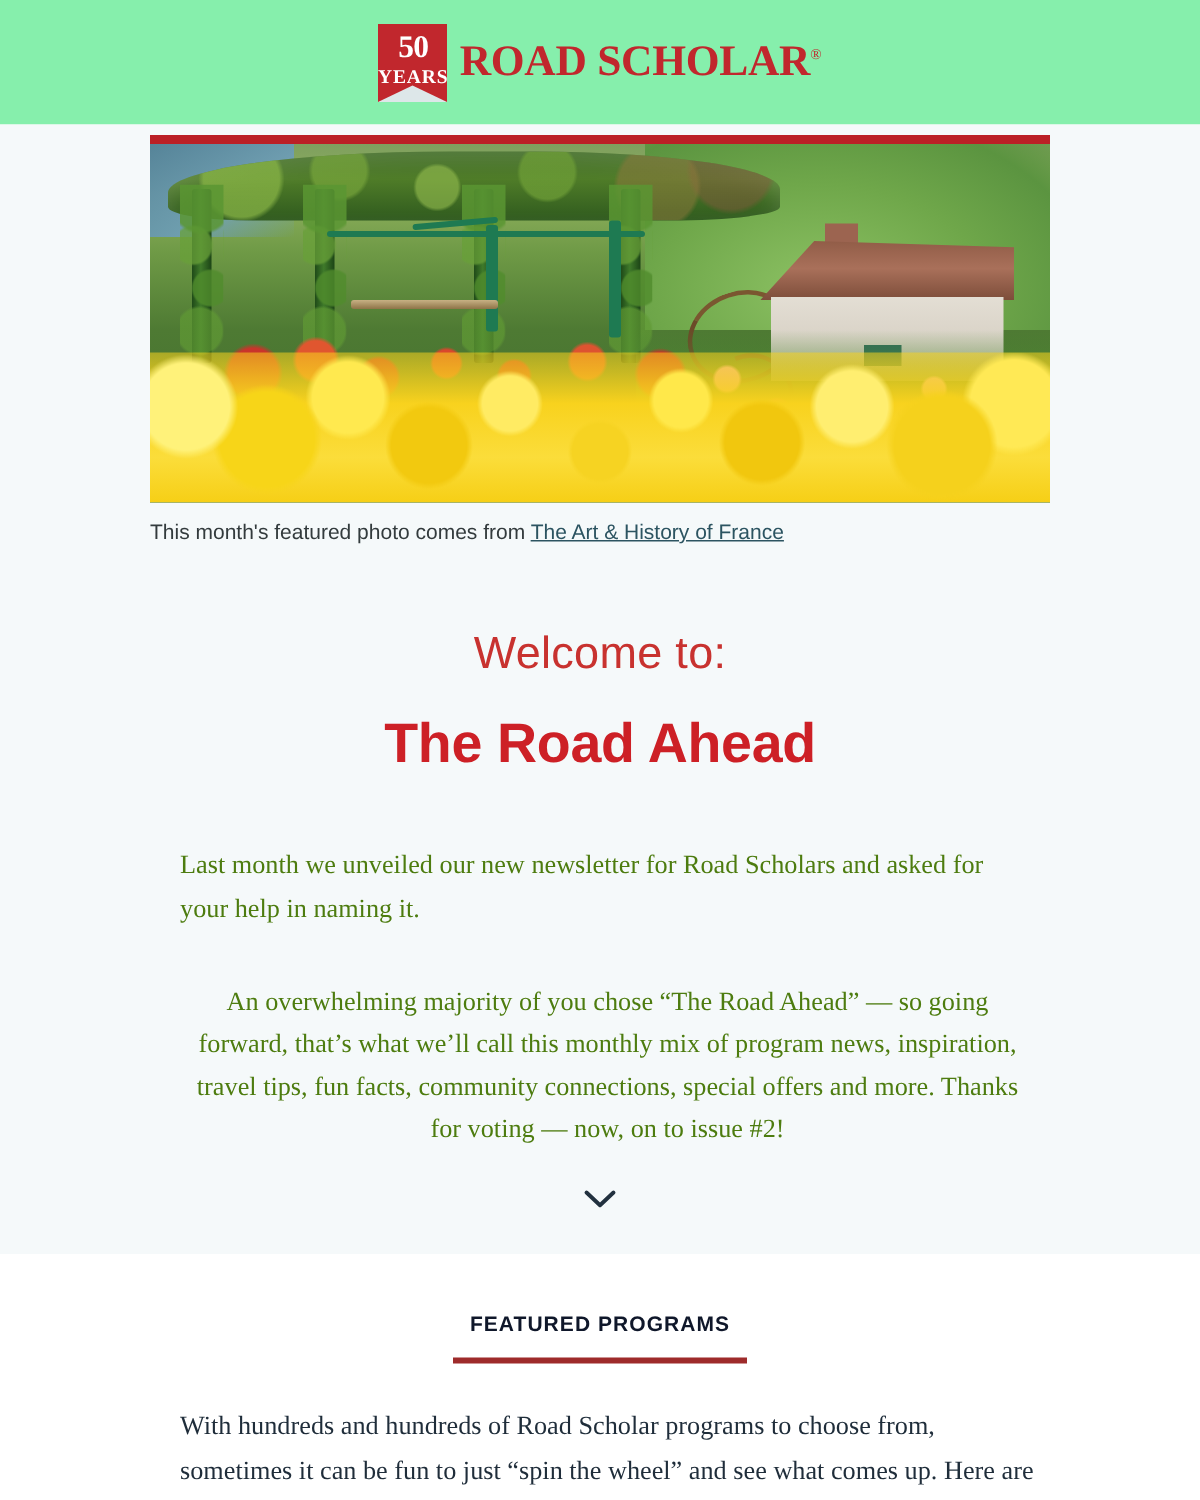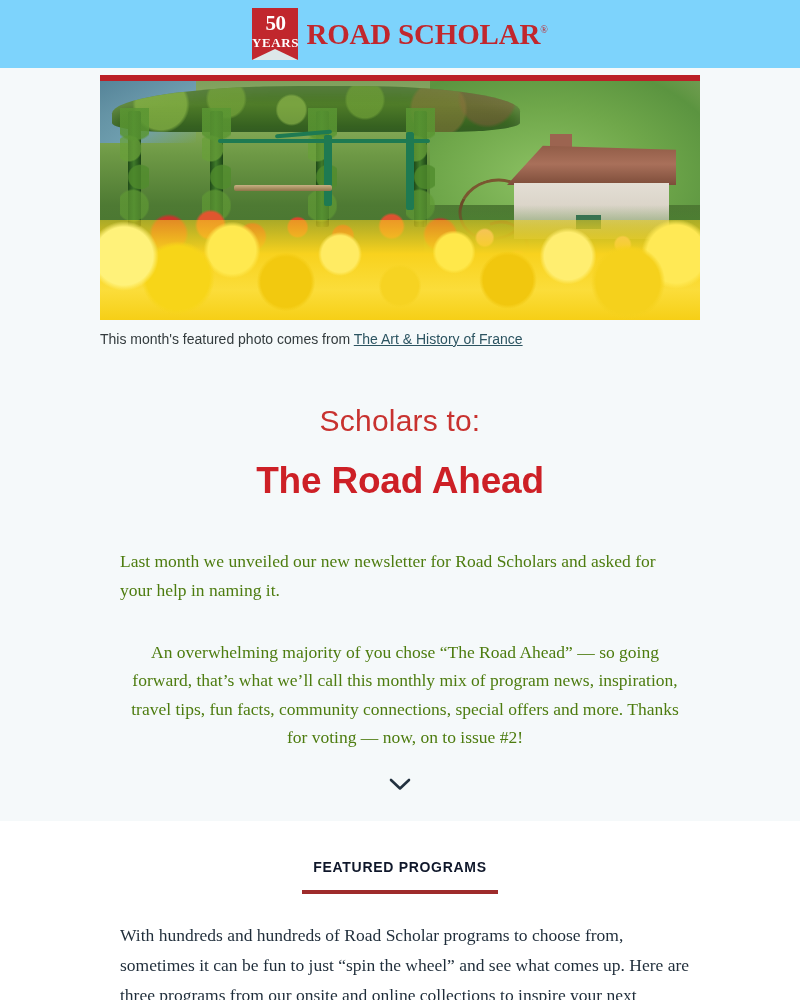--- a/index.html
+++ b/index.html
@@ -17,22 +17,22 @@
   }
 
   .page {
     position: relative;
     width: 800px;
     height: 1000px;
   }
 
   
   .header-band {
-    height: 68px;
-    background: #7dd3fc;
+    height: 83px;
+    background: #86efac;
     display: flex;
     align-items: center;
     justify-content: center;
   }
 
   .logo {
     display: flex;
     align-items: center;
     gap: 8px;
     height: 52px;
@@ -500,21 +500,21 @@
         <div class="bed-red"></div>
         <div class="bed-yellow"></div>
       </div>
     </div>
 
     <div class="caption">
       <span>This month's featured photo comes from </span><a href="#">The Art &amp; History of France</a>
     </div>
 
     <div class="welcome-block">
-      <div class="welcome-to">Scholars to:</div>
+      <div class="welcome-to">Welcome to:</div>
       <div class="road-ahead">The Road Ahead</div>
     </div>
 
     <div class="intro">
       <p>Last month we unveiled our new newsletter for Road Scholars and asked for your help in naming it.</p>
       <p>An overwhelming majority of you chose “The Road Ahead” — so going forward, that’s what we’ll call this monthly mix of program news, inspiration, travel tips, fun facts, community connections, special offers and more. Thanks for voting — now, on to issue #2!</p>
     </div>
 
     <div class="chevron-row">
       <svg class="chevron-icon" width="22" height="13" viewBox="0 0 22 13">

